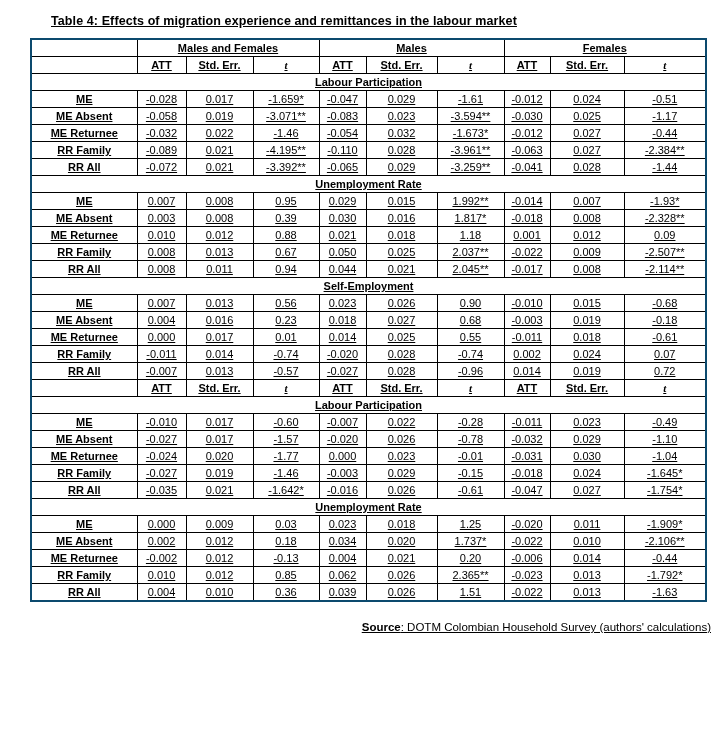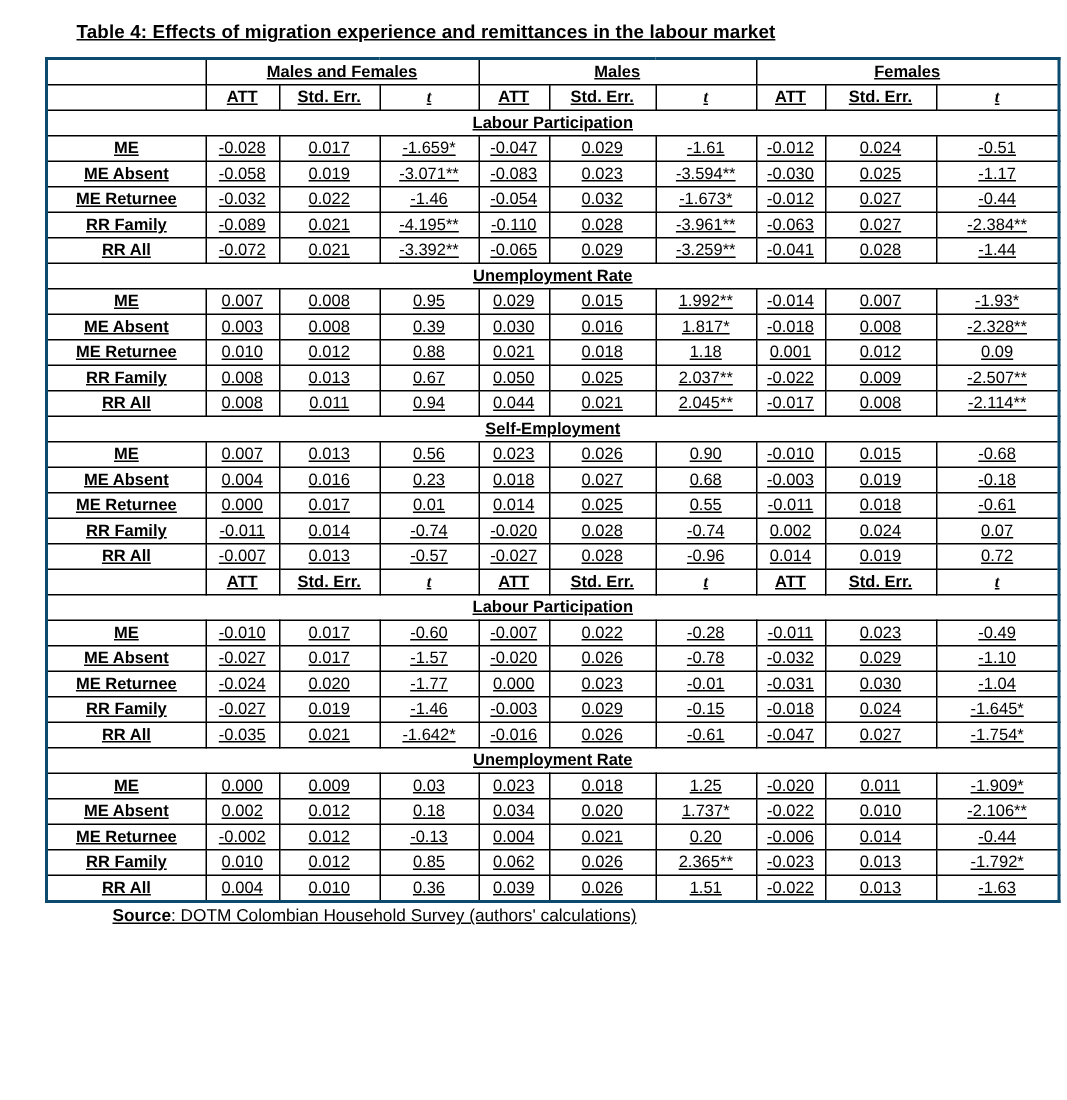--- a/index.html
+++ b/index.html
@@ -58,21 +58,22 @@
   td.t-head {
     font-family: "Liberation Serif", serif;
     font-style: italic;
     font-weight: bold;
     font-size: 12.5px;
   }
   td.val { padding: 3.2px 2px; }
 
   .footer {
     font-size: 11.5px;
-    margin: 3px 0 0 75px;
+    margin: 19px 0 0 75px;
+    text-align: right;
   }
   .footer .src-label { font-weight: bold; }
 </style>
 </head>
 <body>
 
 <div class="page">
   <div class="title">Table 4: Effects of migration experience and remittances in the labour market</div>
 
   <table class="results">

